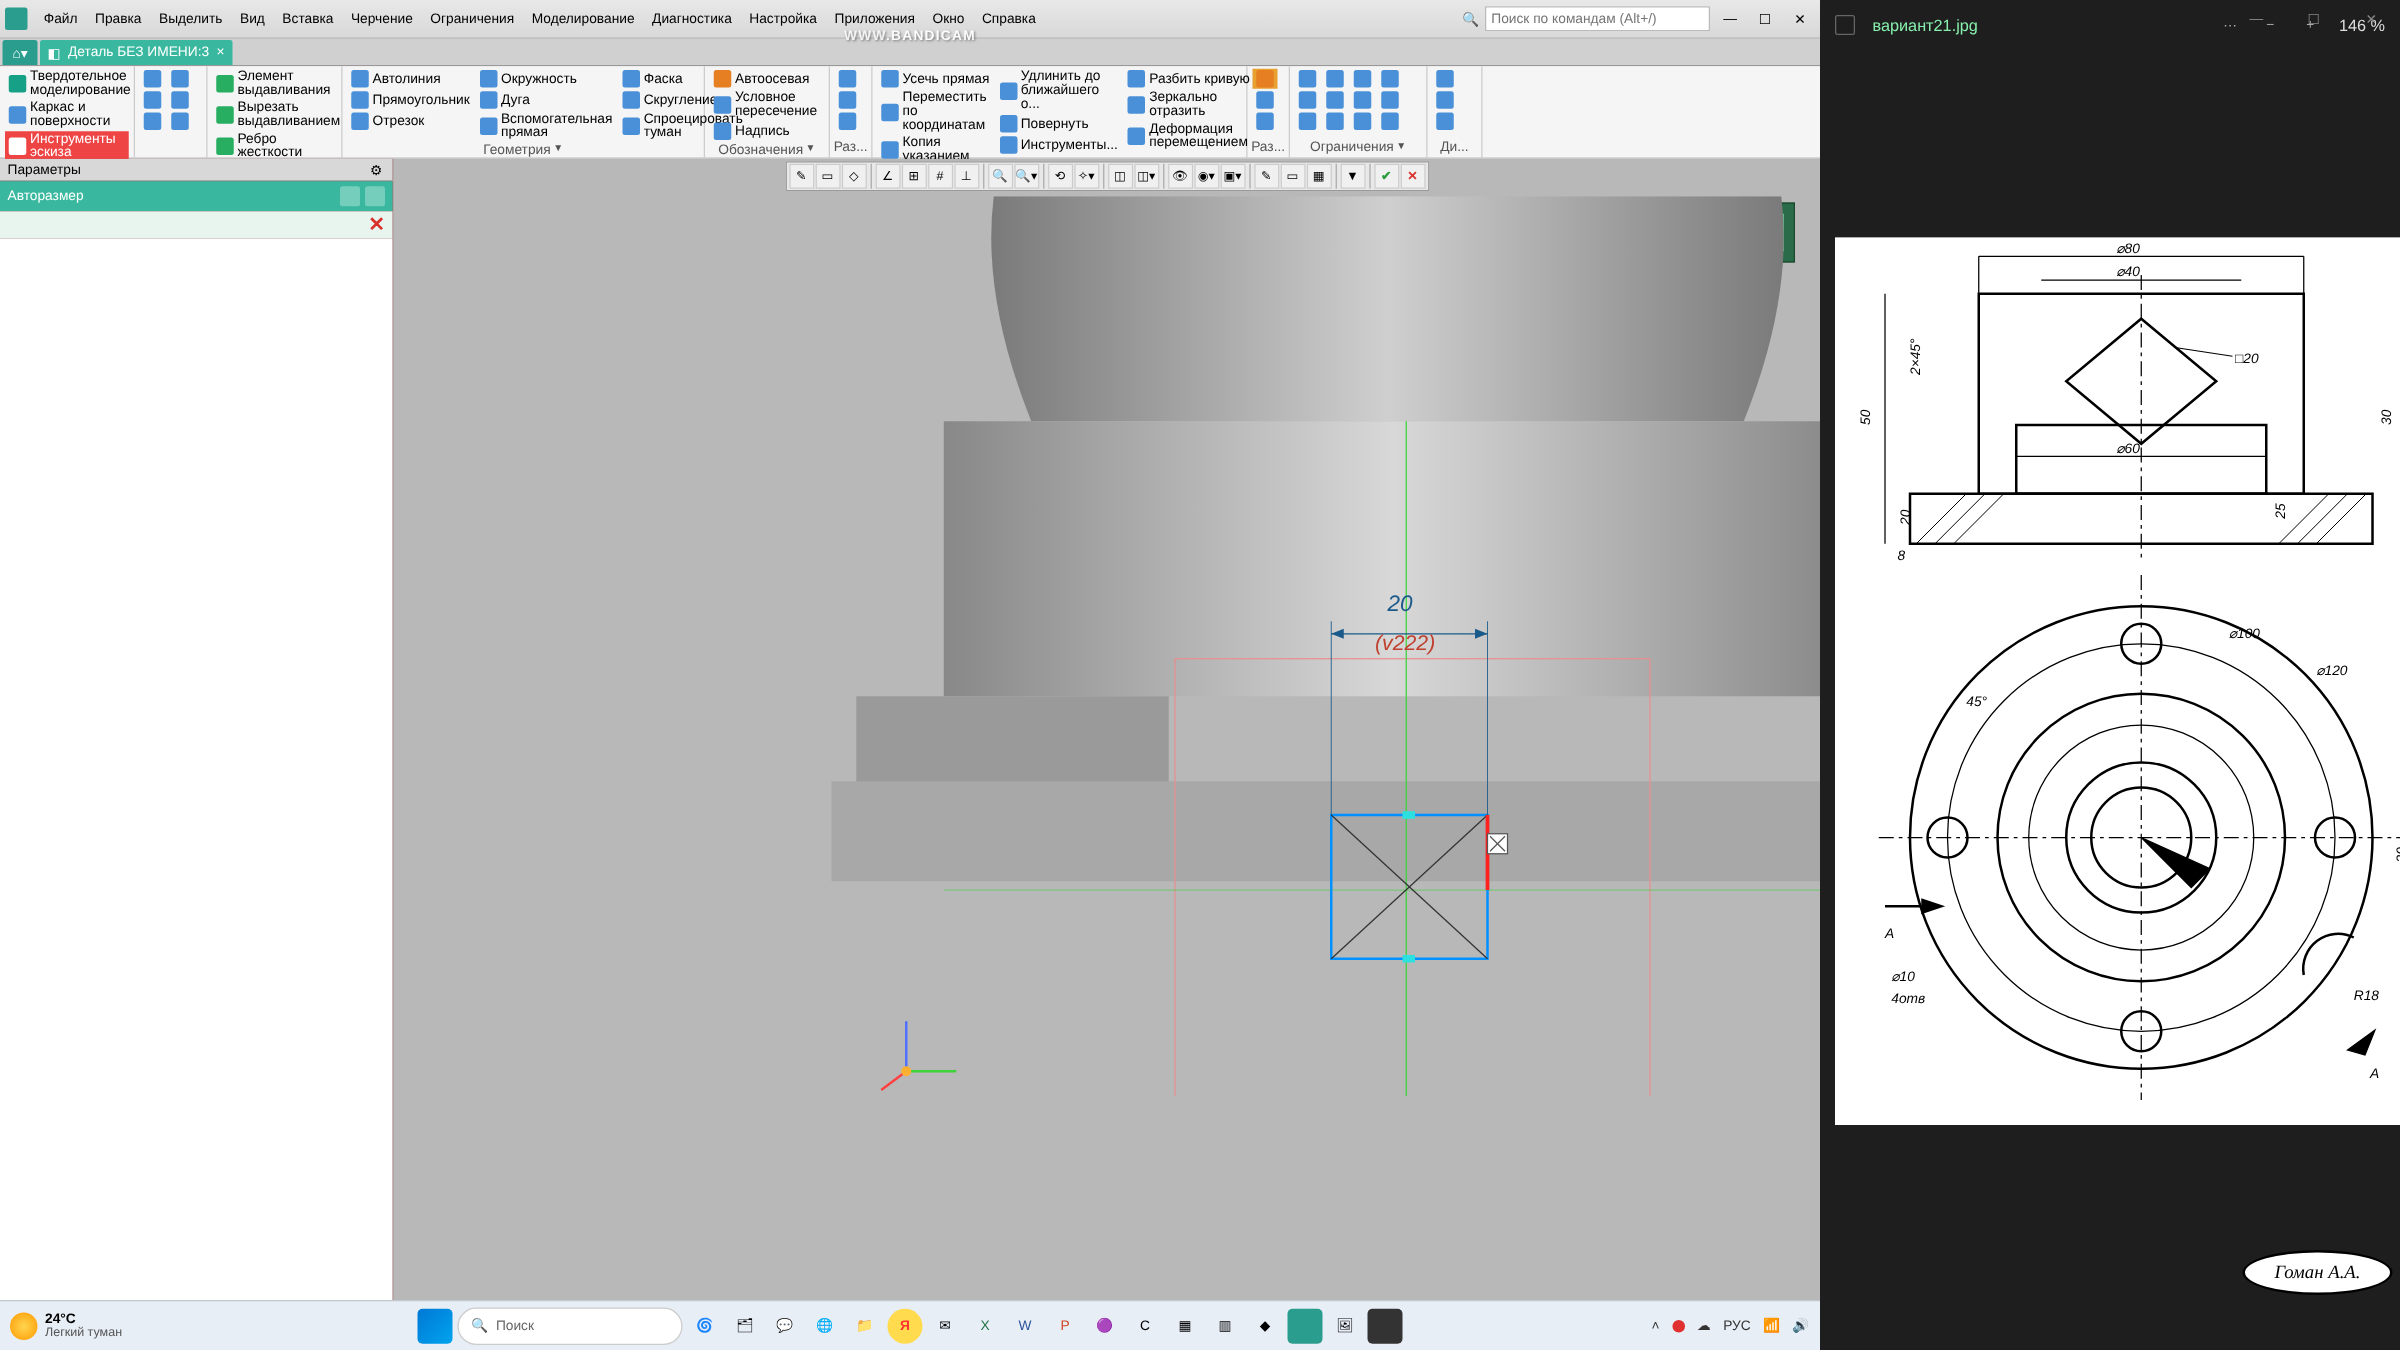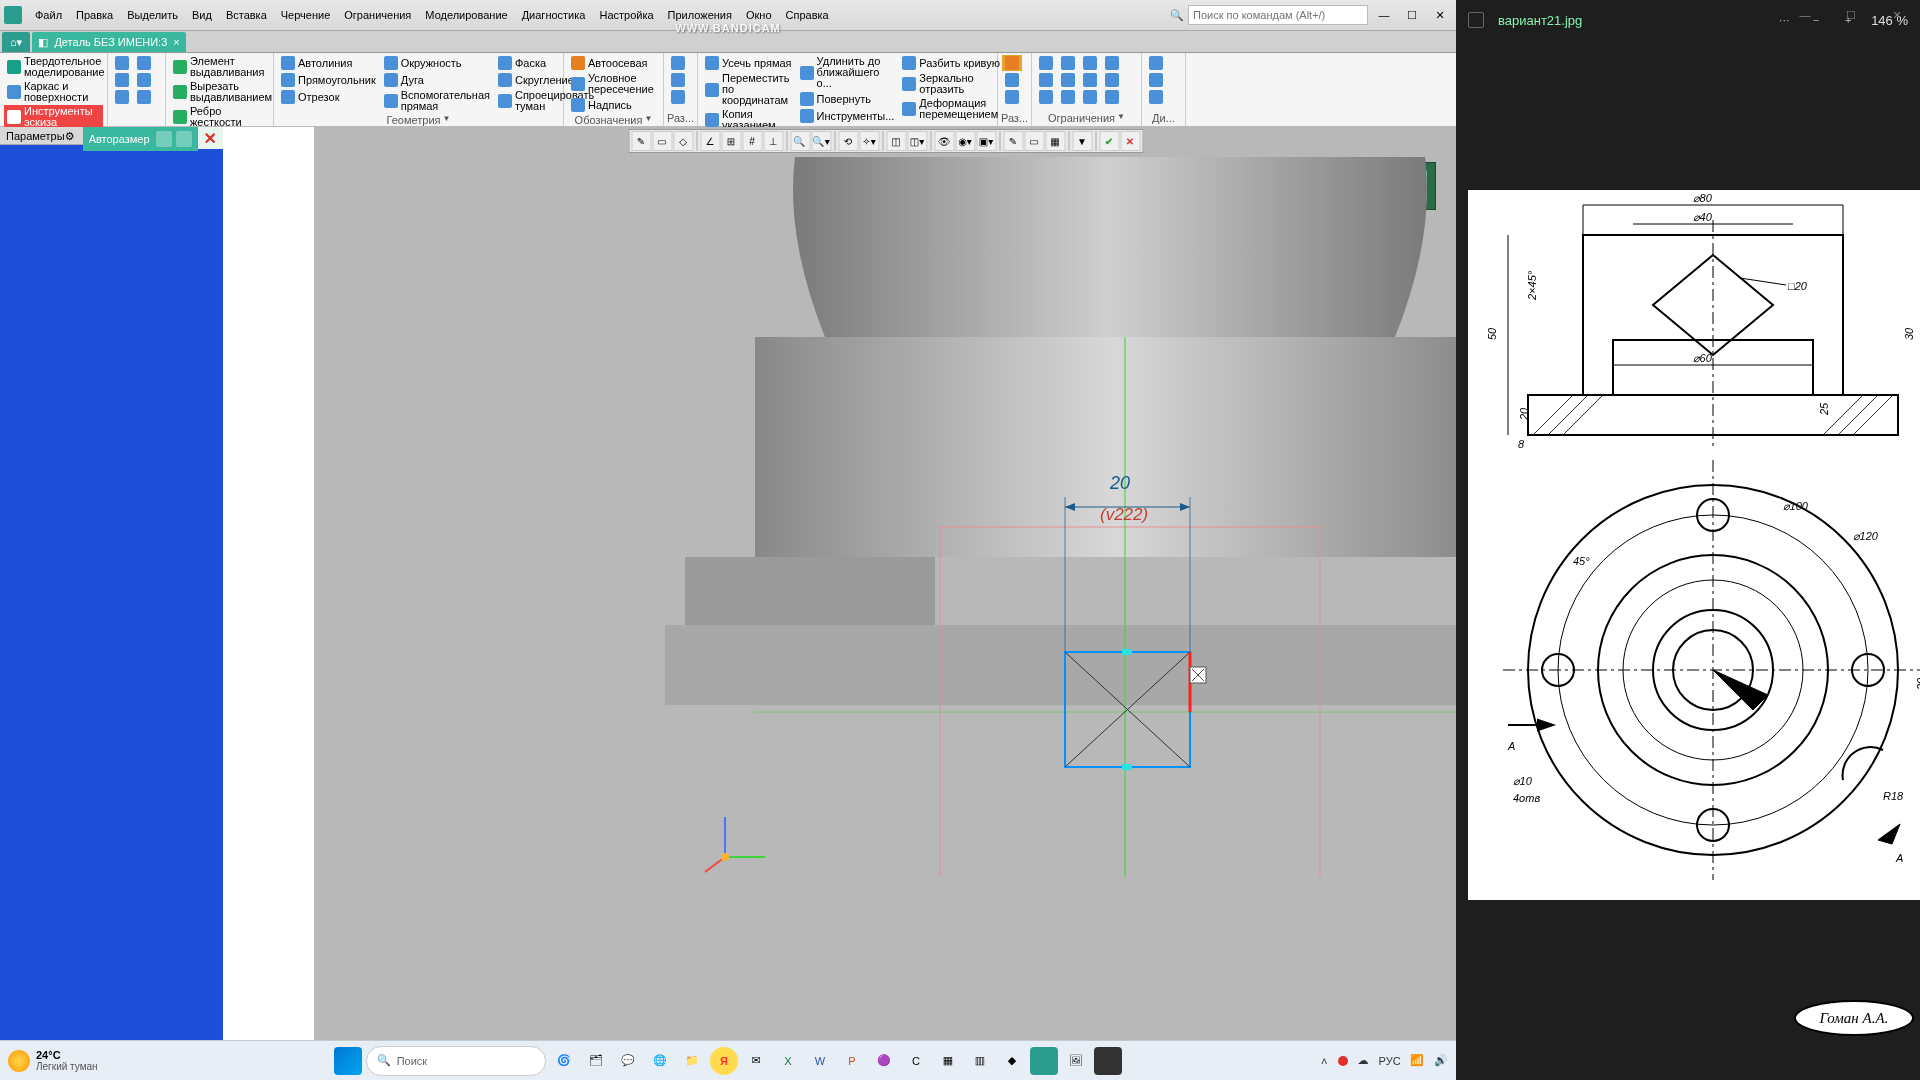--- a/index.html
+++ b/index.html
@@ -25,21 +25,21 @@
 .rbtn .ic { width:14px; height:14px; background:#4a90d9; border-radius:2px; flex-shrink:0; }
 .rgroup .glabel { text-align:center; font-size:10px; color:#555; padding-top:1px; display:flex; justify-content:center; gap:2px; }
 .glabel .dd { font-size:8px; }
 .rbtn .ic.orange{background:#e67e22;}
 .rbtn .ic.green{background:#27ae60;}
 .rbtn .ic.teal{background:#16a085;}
 .workrow { flex:1; display:flex; overflow:hidden; position:relative; }
 .leftstrip { width:24px; background:#e8e8e8; border-right:1px solid #bbb; display:flex; flex-direction:column; align-items:center; padding-top:2px; gap:3px; }
 .leftstrip .lb { width:18px; height:18px; background:#d0d0d0; border:1px solid #aaa; cursor:pointer; }
 .leftstrip .lb.fx { background:#fff; font-size:9px; display:flex; align-items:center; justify-content:center; font-style:italic; }
-.panel { width:315px; background:#1d4ed8; border-right:1px solid #bbb; display:flex; flex-direction:row; }
+.panel { width:315px; background:#7f1d1d; border-right:1px solid #bbb; display:flex; flex-direction:column; }
 .panelhdr { height:18px; background:#d8d8d8; padding:2px 6px; border-bottom:1px solid #aaa; display:flex; align-items:center; }
 .panelhdr .gear { margin-left:auto; width:12px; height:12px; }
 .greenbar { height:24px; background:#3ab89f; display:flex; align-items:center; padding:0 6px; color:#fff; gap:6px; }
 .greenbar .right { margin-left:auto; display:flex; gap:4px; }
 .greenbar .ic { width:16px; height:16px; background:rgba(255,255,255,0.3); border-radius:2px; }
 .redx-row { height:22px; background:#e8f5ef; display:flex; align-items:center; justify-content:flex-end; padding:0 6px; }
 .redx { color:#d9302c; font-size:16px; font-weight:bold; cursor:pointer; }
 .panelbody { flex:1; background:#fff; }
 .canvas { flex:1; position:relative; background:#b8b8b8; overflow:hidden; }
 .ctoolbar { position:absolute; top:2px; left:50%; transform:translateX(-50%); height:24px; background:#e8e8e8; border:1px solid #999; display:flex; align-items:center; padding:0 2px; gap:1px; }

